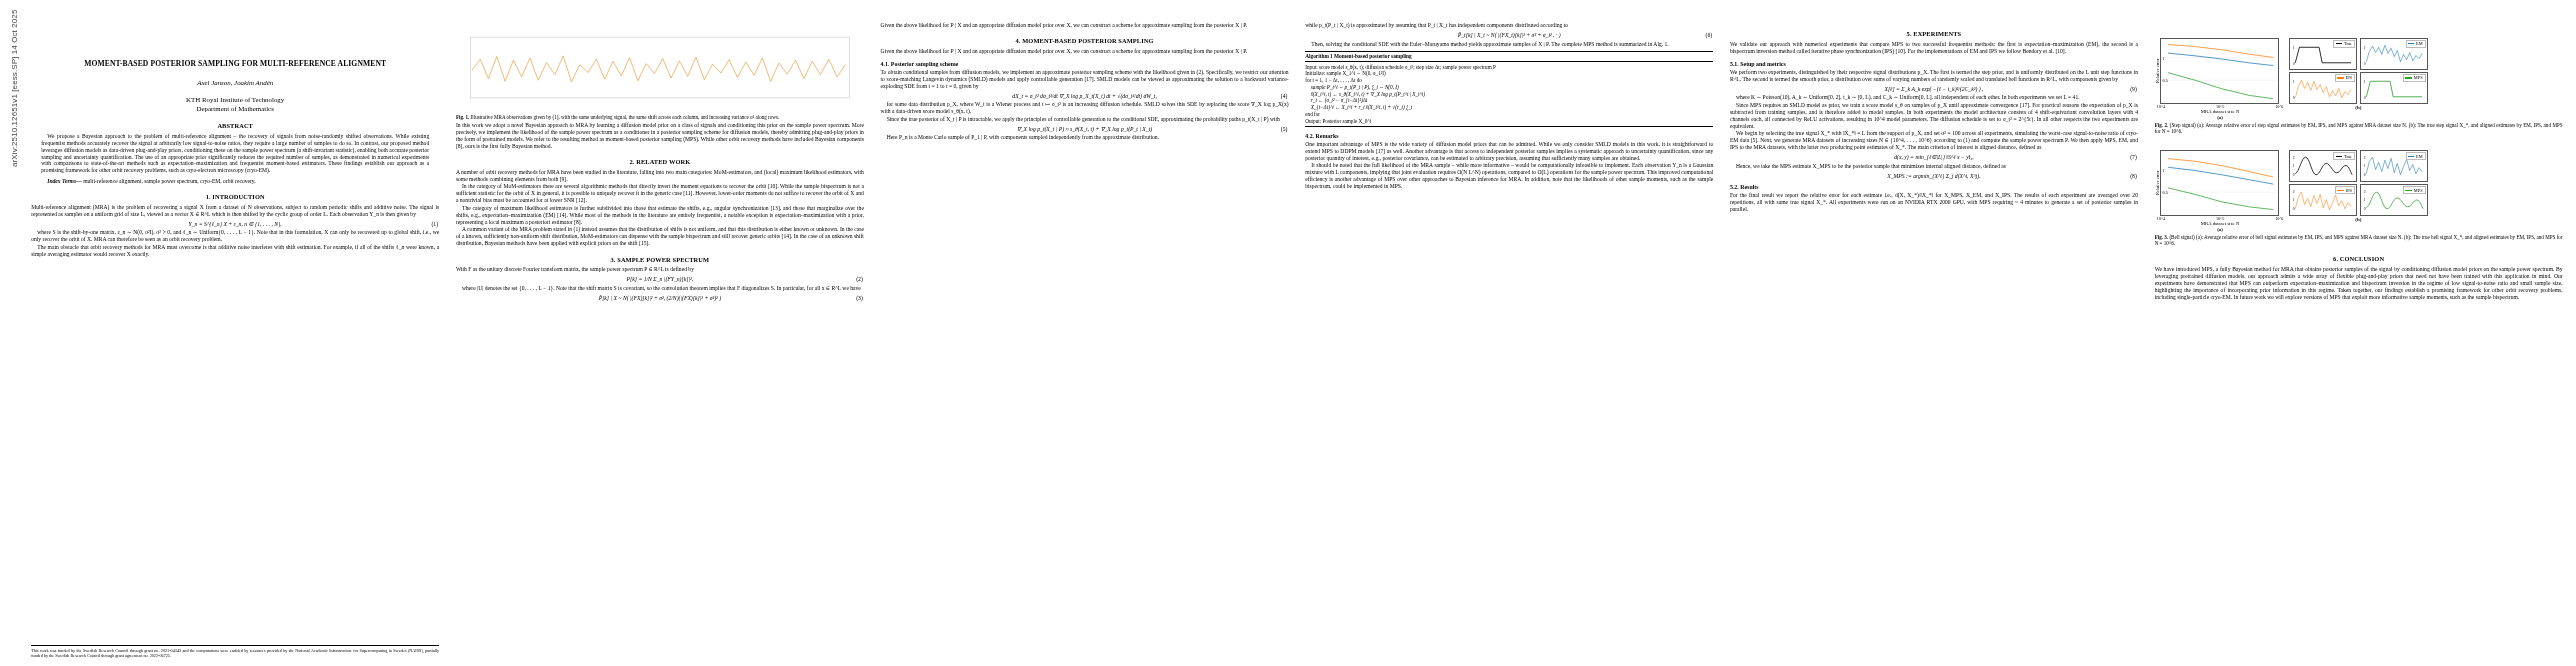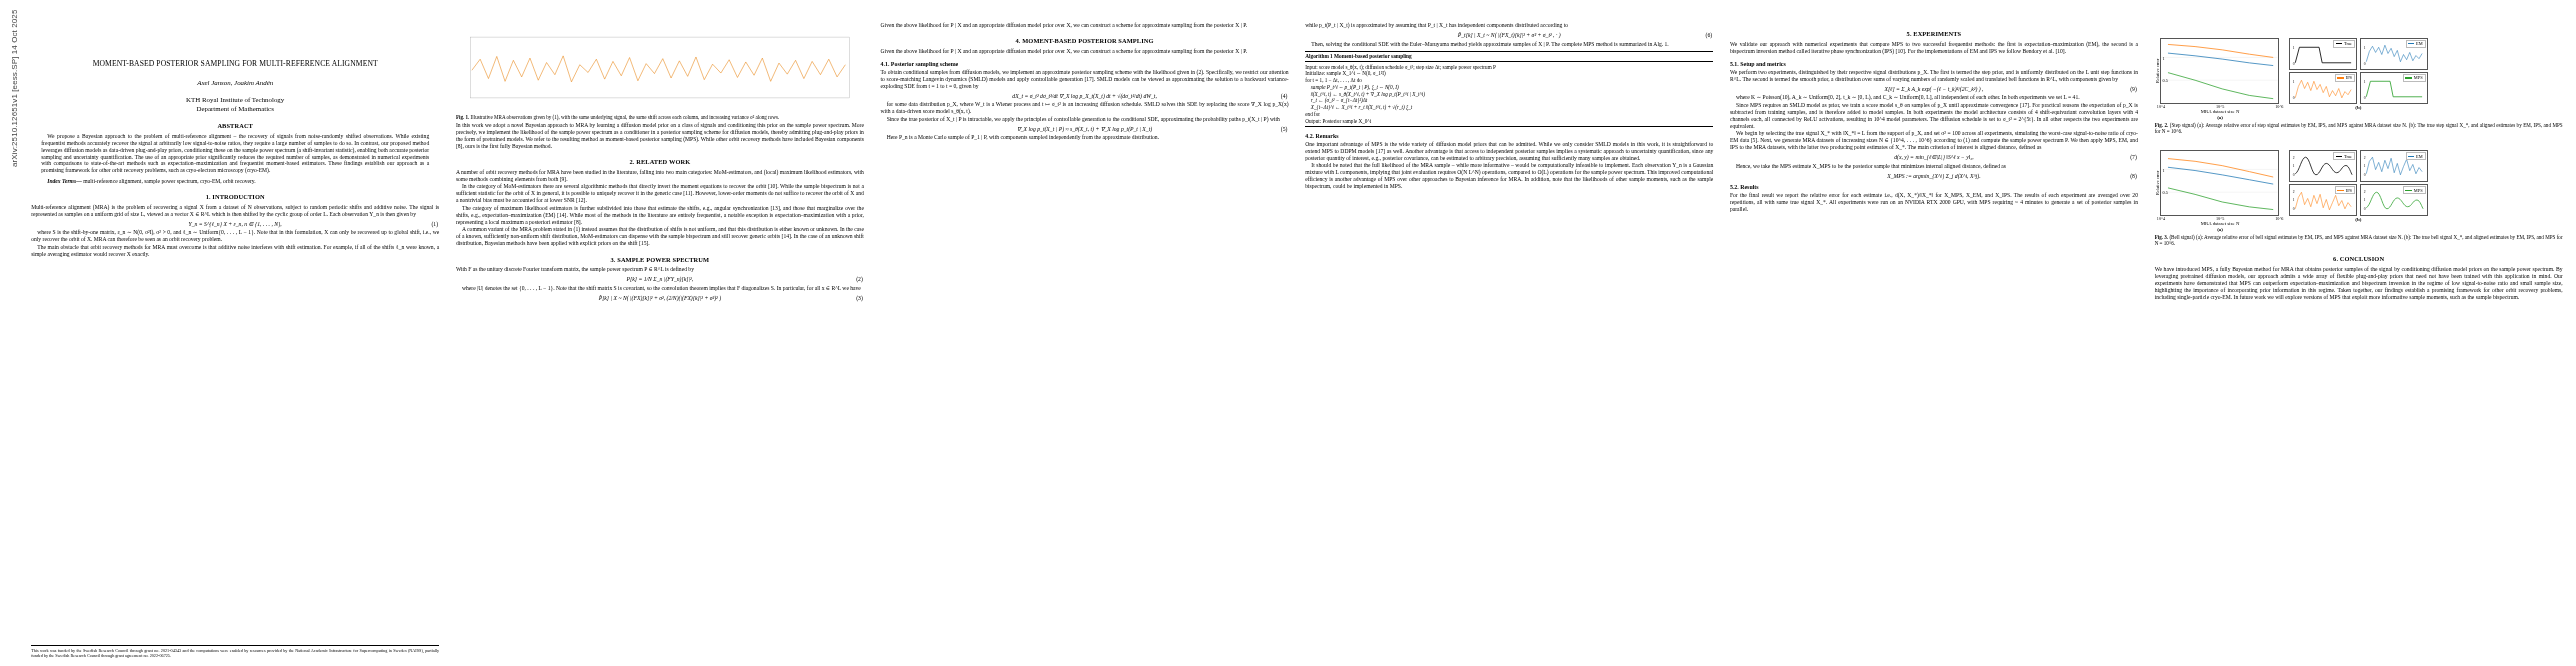--- a/index.html
+++ b/index.html
@@ -28,21 +28,21 @@
 
   .cols {
     margin-left: 14.5px;
     display: flex;
     gap: 16.7px;
     height: 639px;
   }
   .col { width: 408px; flex: 0 0 408px; position: relative; }
 
   .title {
-    font-weight: normal;
+    font-weight: bold;
     font-size: 7.6px;
     text-align: center;
     line-height: 1.3;
     margin: 37px 0 0 0;
     letter-spacing: 0.1px;
   }
   .authors { text-align:center; font-style: italic; font-size: 6.9px; margin-top: 10px; }
   .affil { text-align:center; font-size: 6.9px; margin-top: 9px; line-height:1.35; }
 
   h2.sec {

